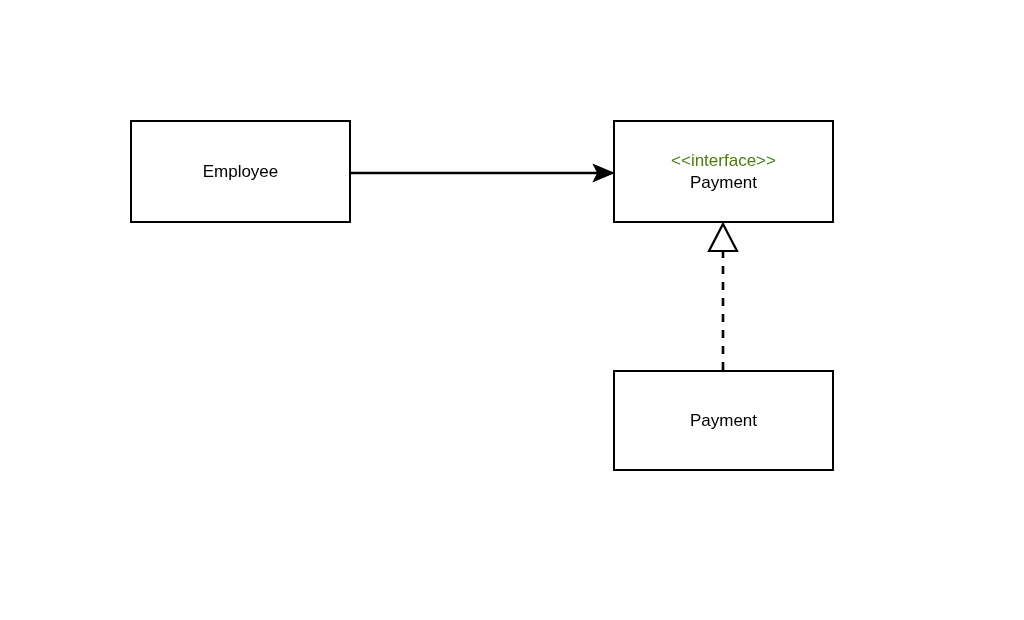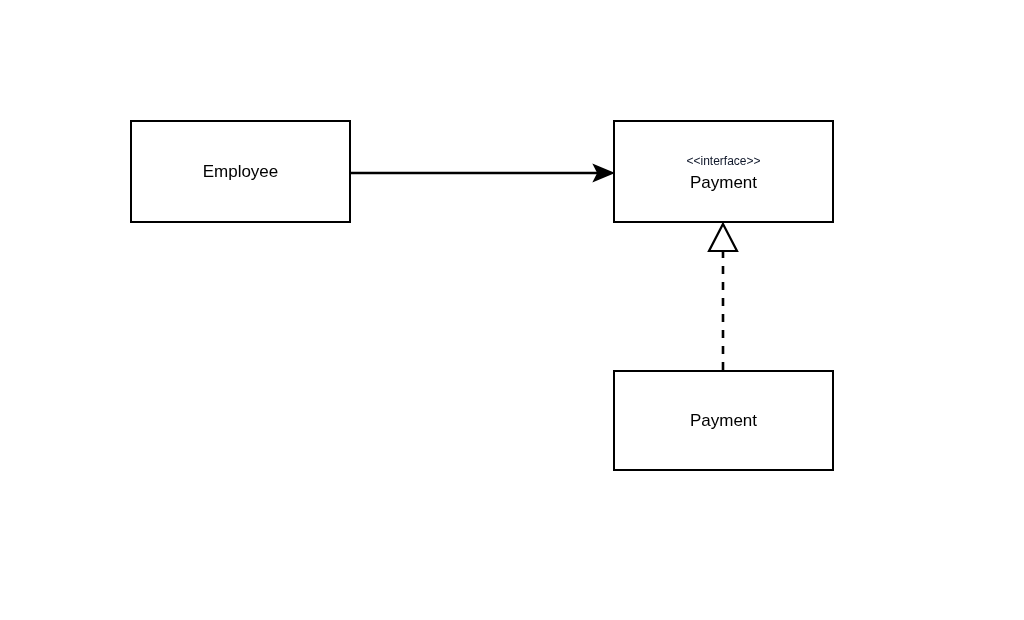--- a/index.html
+++ b/index.html
@@ -27,23 +27,23 @@
     justify-content: center;
     text-align: center;
   }
   .uml-label {
     font-size: 17px;
     line-height: 22px;
     color: #000000;
     white-space: nowrap;
   }
   .stereotype {
-    font-size: 12px;
+    font-size: 17px;
     line-height: 22px;
-    color: #0f172a;
+    color: #4d7c0f;
     white-space: nowrap;
   }
   #edge-layer {
     position: absolute;
     left: 0;
     top: 0;
     width: 1024px;
     height: 620px;
     pointer-events: none;
   }

